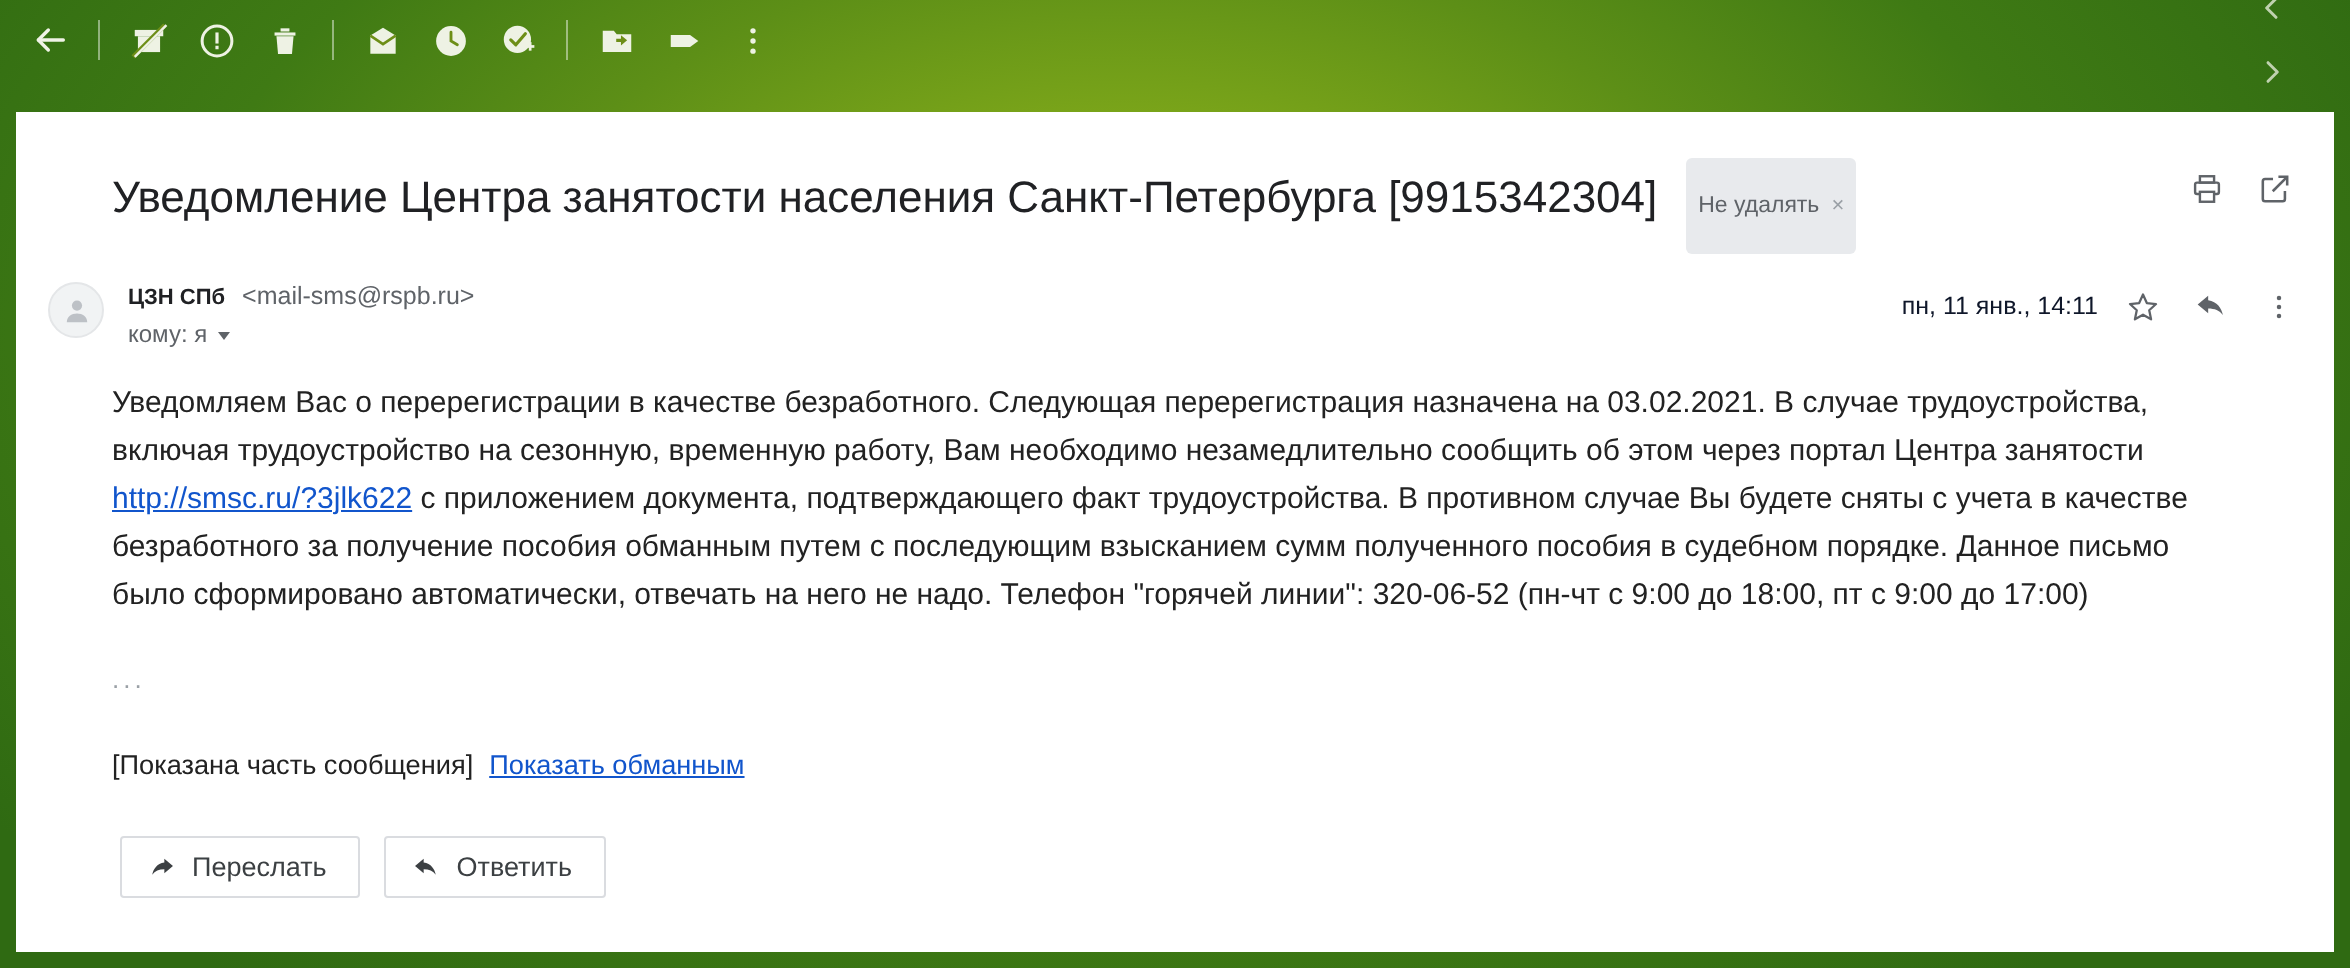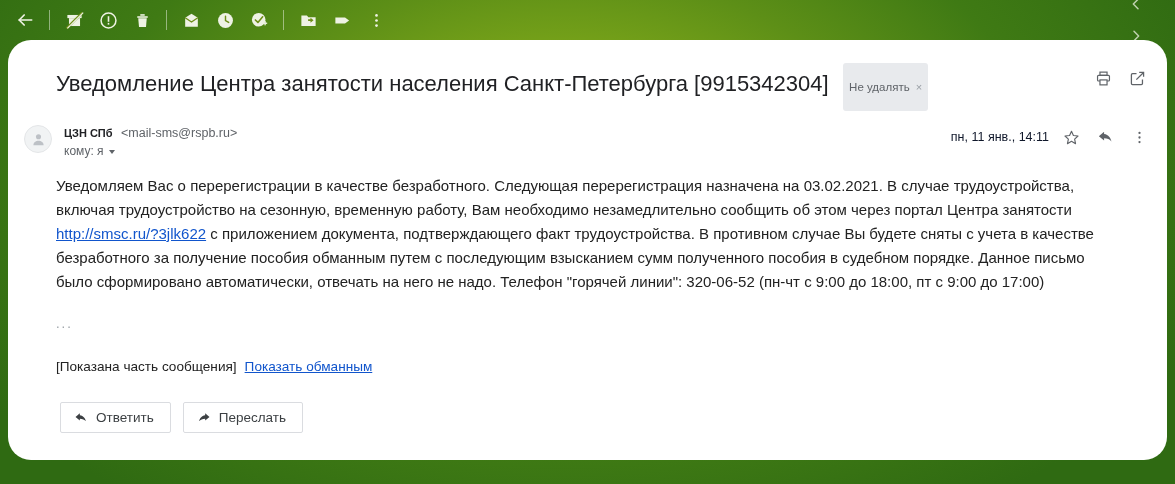--- a/index.html
+++ b/index.html
@@ -54,25 +54,24 @@
   }
   .caret {
     width: 0; height: 0;
     border-left: 4px solid transparent;
     border-right: 4px solid transparent;
     border-top: 5px solid #e5ecd6;
   }
   
   .mail-panel {
     position: absolute;
-    left: 8px; top: 40px;
+    left: 8px; top: 56px;
     width: 1159px; height: 420px;
     background: #ffffff;
     overflow: hidden;
-    border-radius: 23px;
   }
   .subject-row {
     display: flex; align-items: flex-start;
     padding: 16px 16px 0 48px;
   }
   .subject {
     font-size: 22px; color: #202124; font-weight: normal;
     line-height: 30px; letter-spacing: 0;
   }
   .label-chip {
@@ -341,26 +340,26 @@
     <span>...</span>
   </div>
 
   <div class="truncated-row">
     <span>[Показана часть сообщения]</span><a href="#">Показать обманным</a>
   </div>
 
   <div class="action-buttons">
     <button class="abtn">
       <svg width="14" height="14" viewBox="0 0 24 24">
-        <path d="M10 7.2V4L2.6 10.2 10 16.4v-3.3c4.6 0 8 1.4 10.4 4.6-1-4.8-4-9.6-10.4-10.5z" fill="#3c4043"></path>
-      </svg>
-      <span>Ответить</span>
+        <path d="M14 7.2V4l7.4 6.2L14 16.4v-3.3c-4.6 0-8 1.4-10.4 4.6 1-4.8 4-9.6 10.4-10.5z" fill="#3c4043"></path>
+      </svg>
+      <span>Переслать</span>
     </button>
     <button class="abtn">
       <svg width="14" height="14" viewBox="0 0 24 24">
-        <path d="M14 7.2V4l7.4 6.2L14 16.4v-3.3c-4.6 0-8 1.4-10.4 4.6 1-4.8 4-9.6 10.4-10.5z" fill="#3c4043"></path>
-      </svg>
-      <span>Переслать</span>
+        <path d="M10 7.2V4L2.6 10.2 10 16.4v-3.3c4.6 0 8 1.4 10.4 4.6-1-4.8-4-9.6-10.4-10.5z" fill="#3c4043"></path>
+      </svg>
+      <span>Ответить</span>
     </button>
   </div>
 </div>
 
 <div class="bottom-strip"></div>
 
 </body></html>

